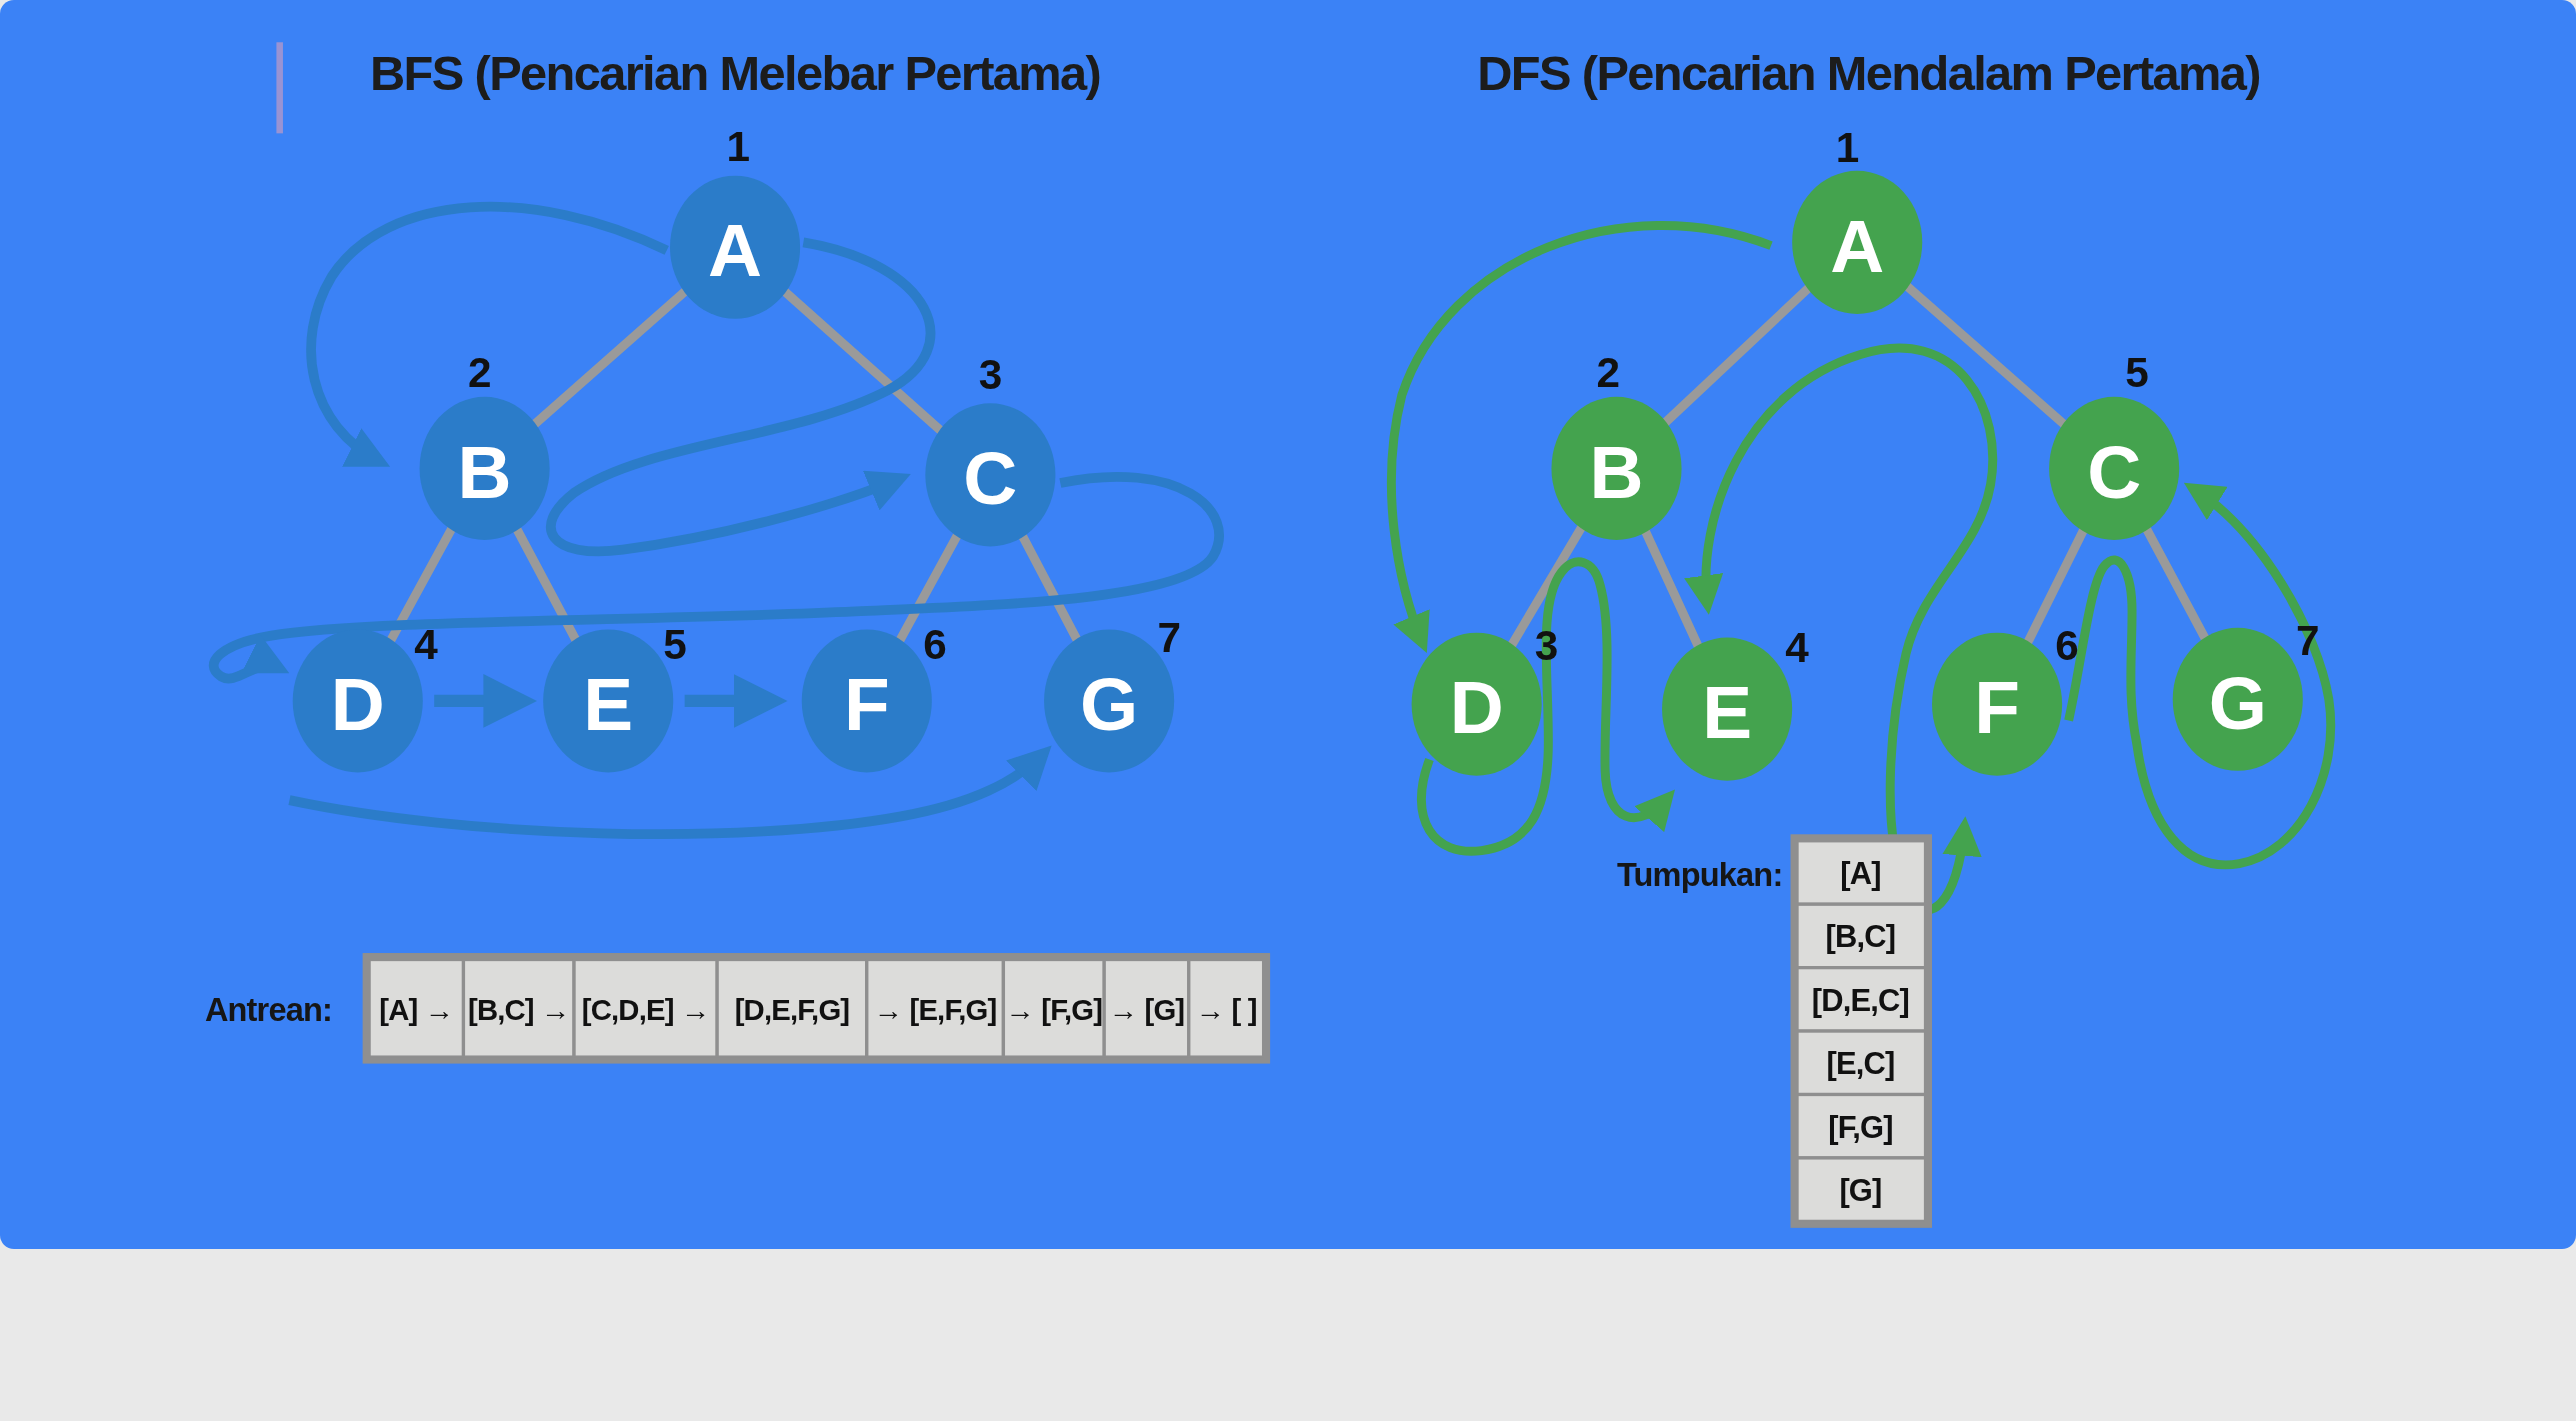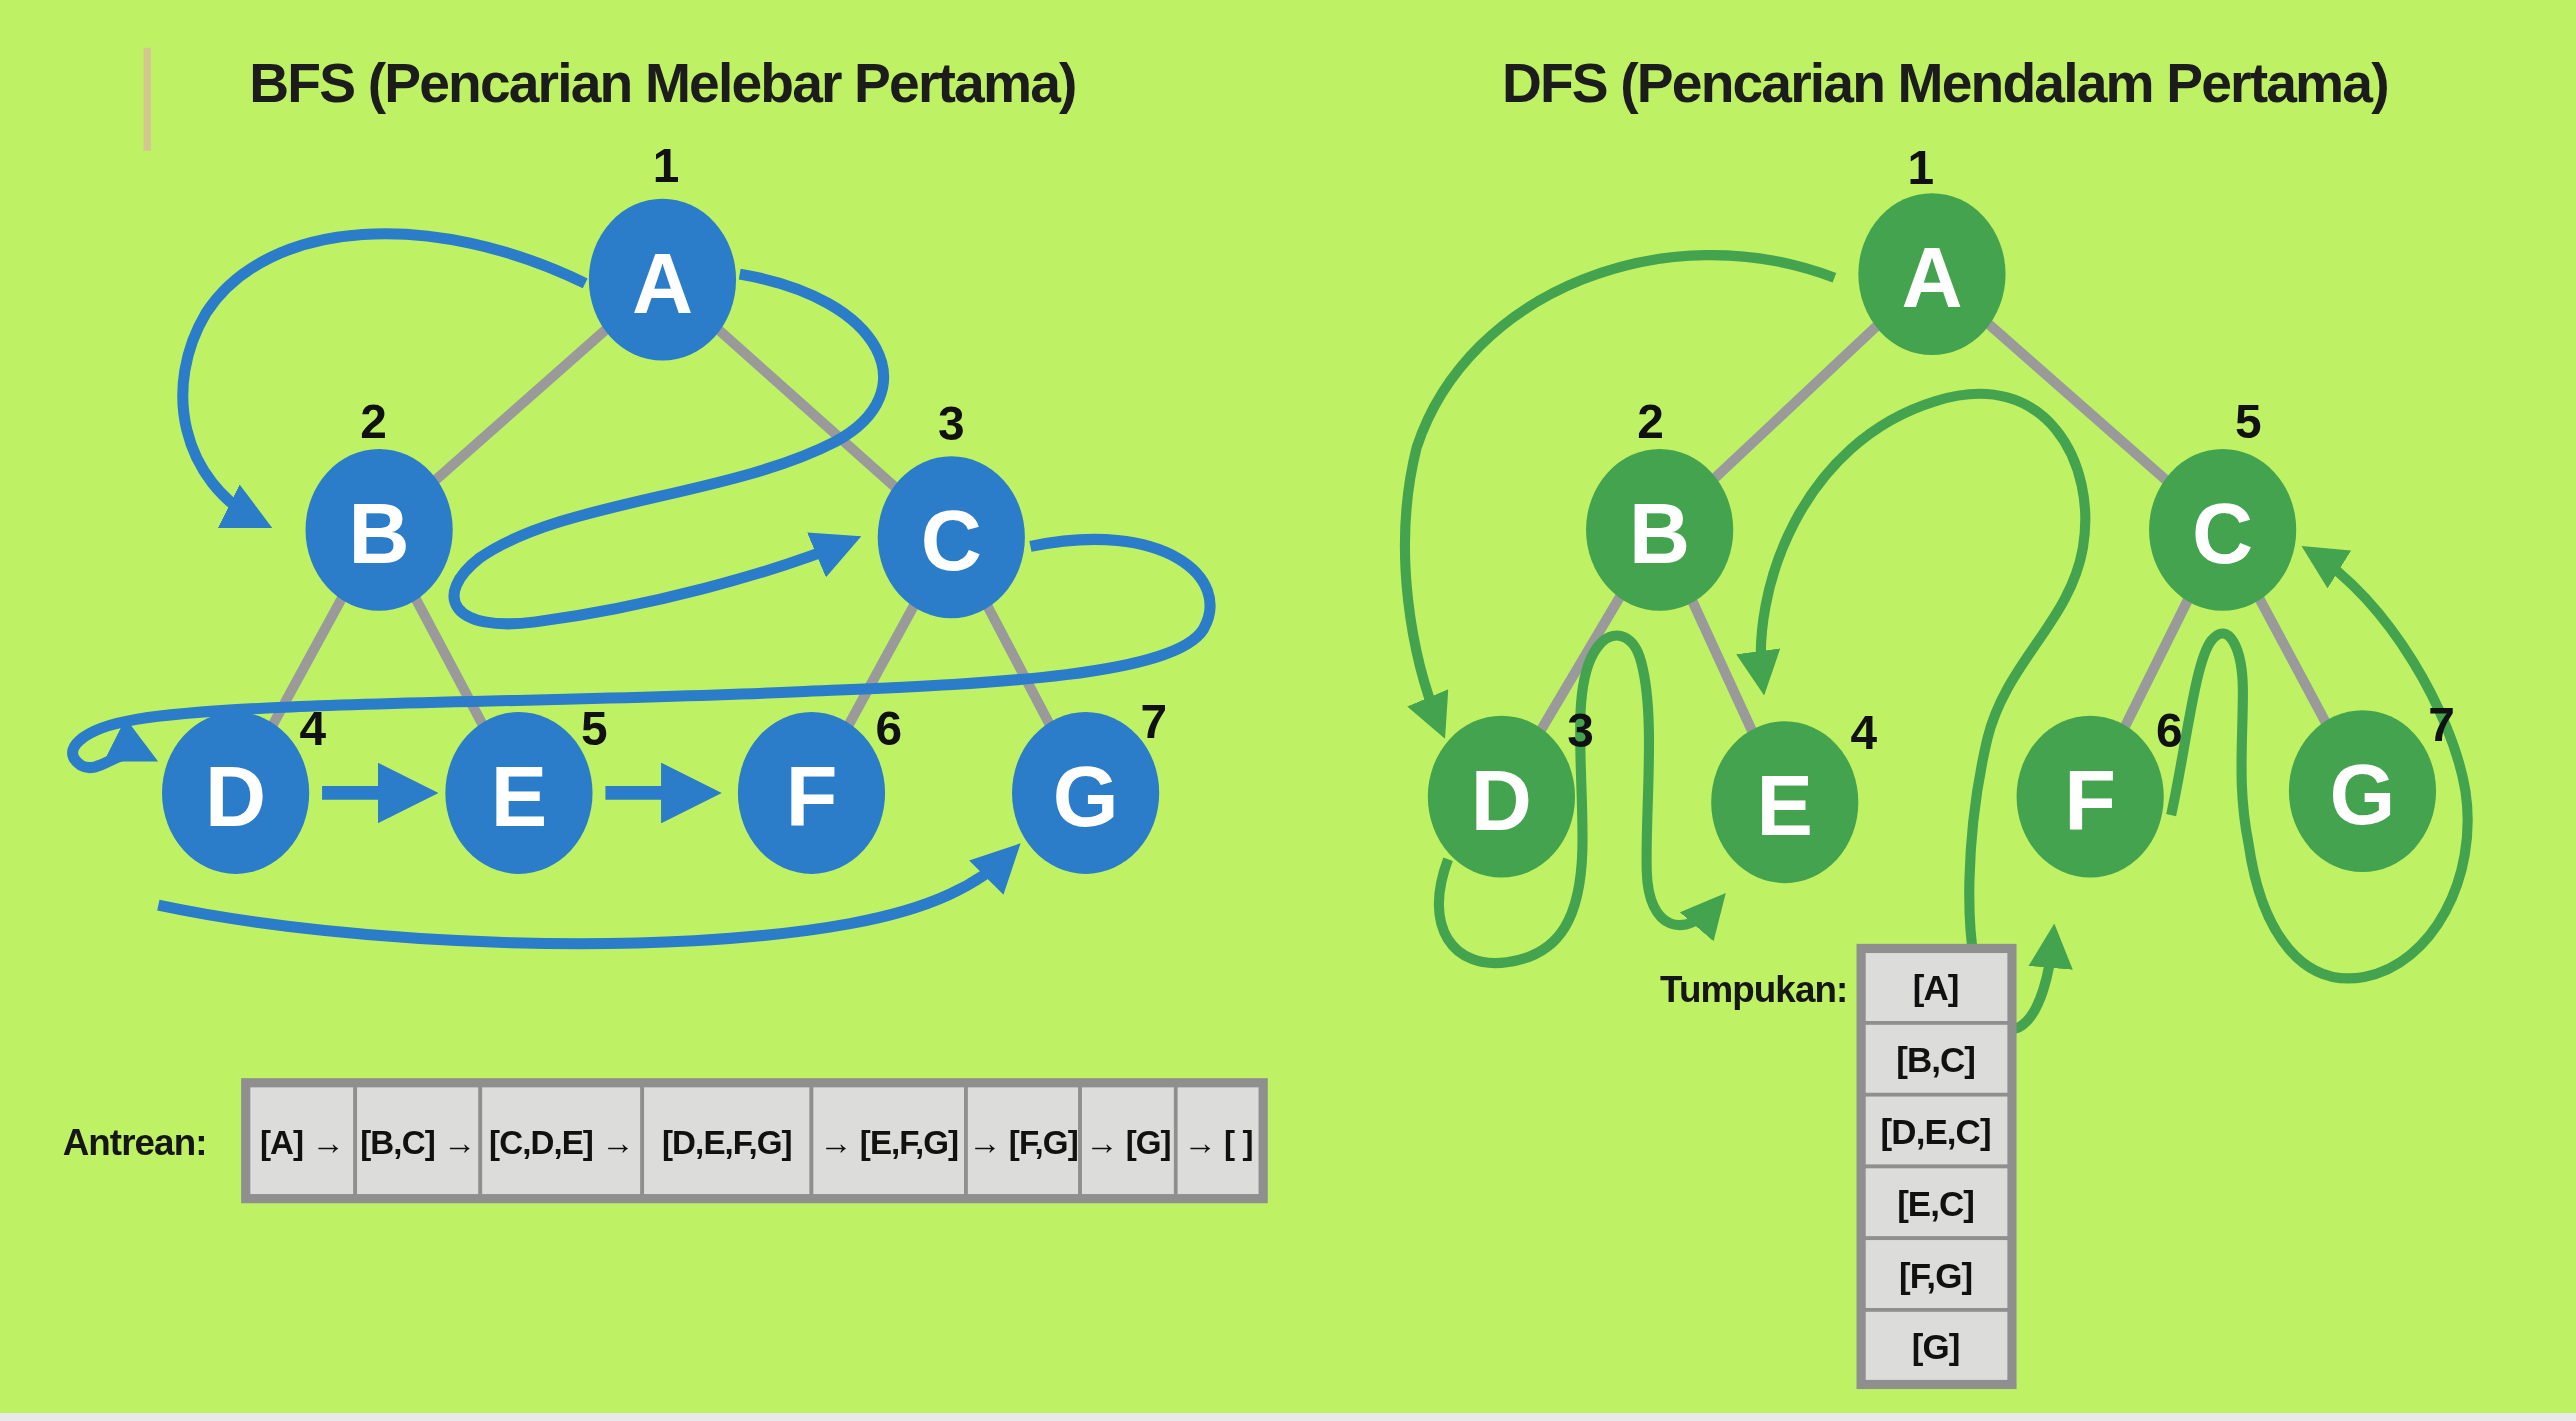--- a/index.html
+++ b/index.html
@@ -1,21 +1,22 @@
 <!DOCTYPE html>
 <html style="font-size:15px"><head>
 <meta charset="utf-8">
 <style>
   html,body{margin:0;padding:0;background:#e9e9e9;}
   .stage{
     position:relative;
-    width:2576px;height:1413px;
-    background:#bef264;
+    width:2576px;height:1249px;
+    background:#3b82f6;
     overflow:hidden;
     font-family:"Liberation Sans", sans-serif;
+    border-radius:14px;
   }
   svg{display:block;width:100%;height:100%;}
   text{font-family:"Liberation Sans", sans-serif;}
   .title{font-size:30px;font-weight:bold;fill:#1c1c1c;letter-spacing:-1px;text-anchor:middle;dominant-baseline:central;}
   .node-label{font-size:46px;font-weight:bold;fill:#ffffff;text-anchor:middle;dominant-baseline:central;}
   .order-num{font-size:26px;font-weight:bold;fill:#111111;text-anchor:middle;dominant-baseline:central;}
   .tree-edge{stroke:#9a9a9a;stroke-width:5.5;fill:none;stroke-linecap:round;}
   .trav{fill:none;stroke-linecap:butt;}
   .boxcell{fill:#dcdcda;stroke:#8f8f8f;stroke-width:2;}
   .boxframe{fill:none;stroke:#8f8f8f;stroke-width:4;}

